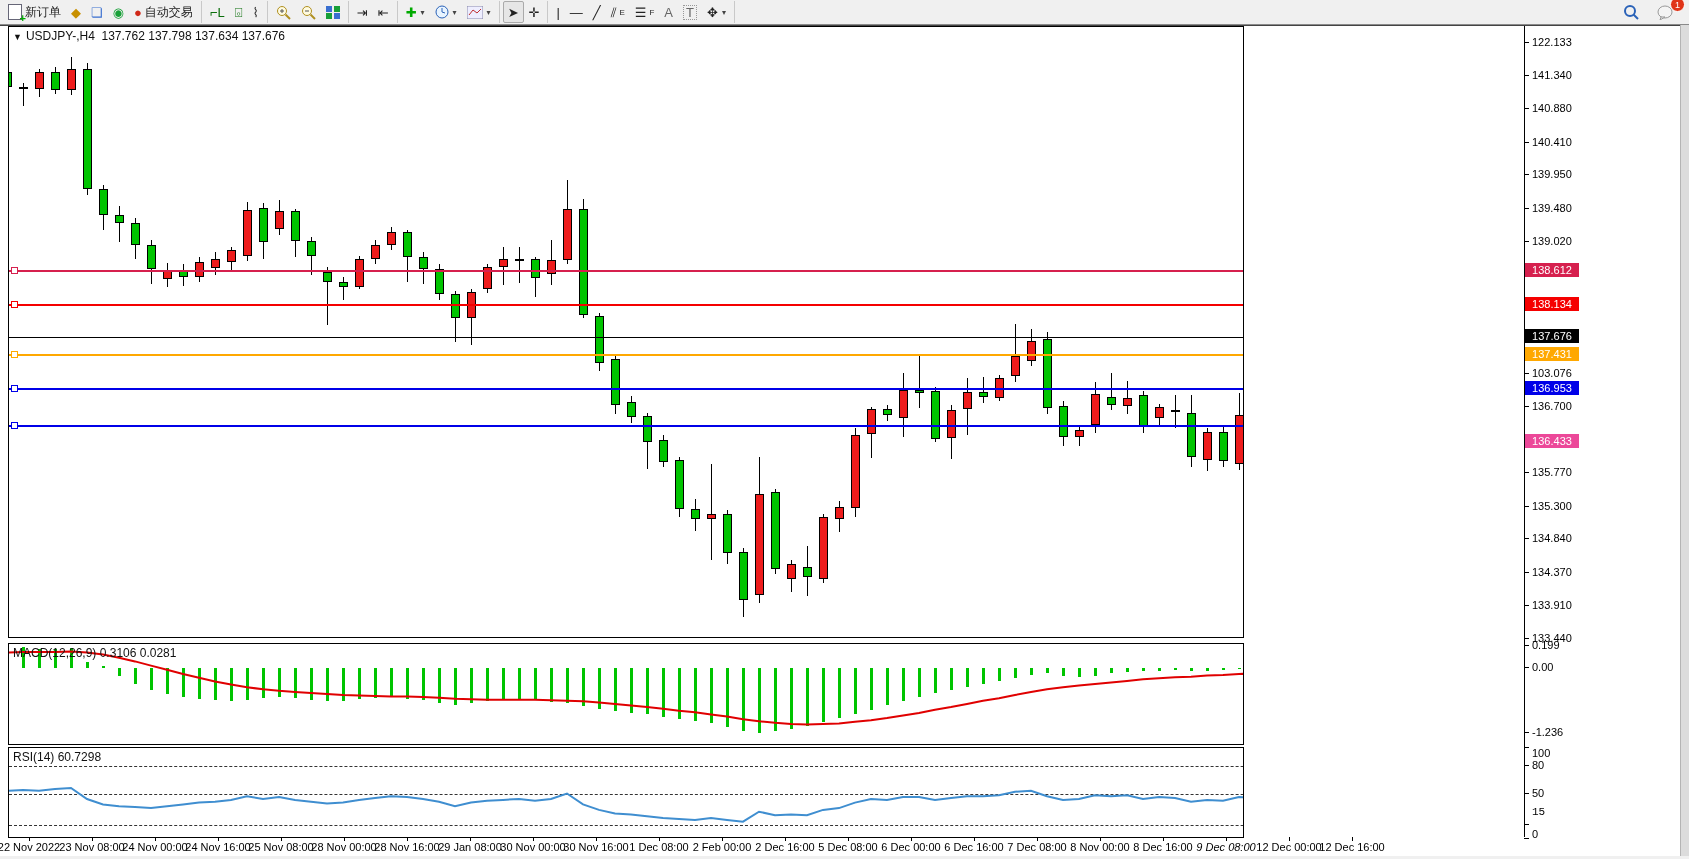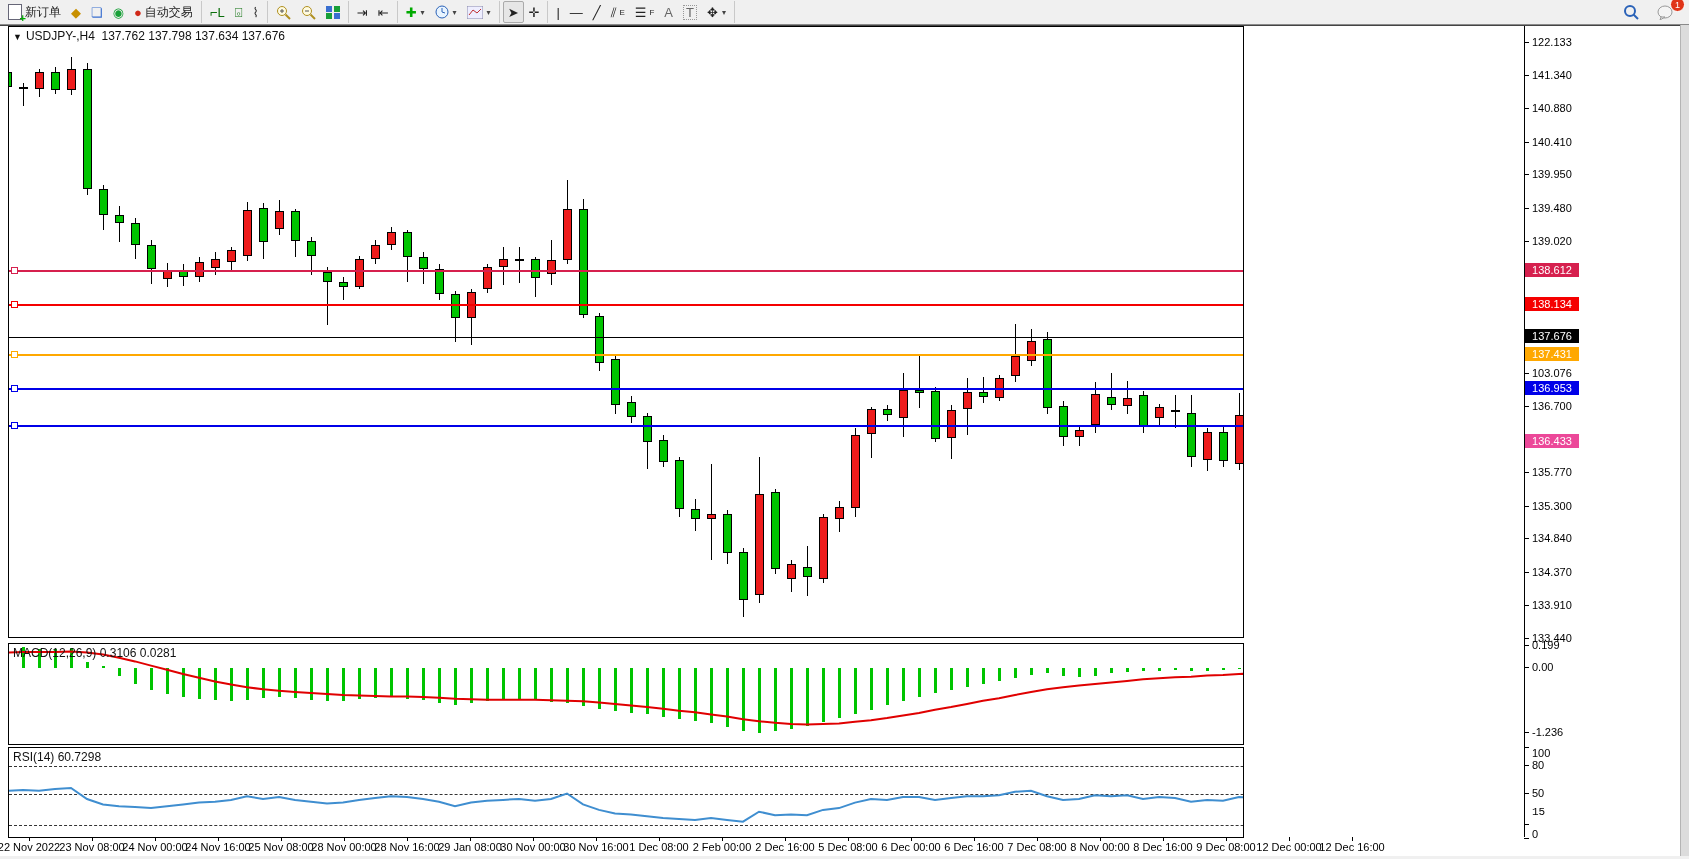--- a/index.html
+++ b/index.html
@@ -578,21 +578,21 @@
         <div class="date-label" style="left: 911px;">6 Dec 00:00</div>
         <div class="date-tick" style="left: 974px;"></div>
         <div class="date-label" style="left: 974px;">6 Dec 16:00</div>
         <div class="date-tick" style="left: 1037px;"></div>
         <div class="date-label" style="left: 1037px;">7 Dec 08:00</div>
         <div class="date-tick" style="left: 1100px;"></div>
         <div class="date-label" style="left: 1100px;">8 Nov 00:00</div>
         <div class="date-tick" style="left: 1163px;"></div>
         <div class="date-label" style="left: 1163px;">8 Dec 16:00</div>
         <div class="date-tick" style="left: 1226px;"></div>
-        <div class="date-label" style="left: 1226px;">9 Dec 08:00</div>
+        <div class="date-label" style="left: 1226px; font-style: italic;">9 Dec 08:00</div>
         <div class="date-tick" style="left: 1289px;"></div>
         <div class="date-label" style="left: 1289px;">12 Dec 00:00</div>
         <div class="date-tick" style="left: 1352px;"></div>
         <div class="date-label" style="left: 1352px;">12 Dec 16:00</div>
       </div>
   </div>
   <div class="gutter"></div>
   <div class="bottom-strip"></div>
 </div>
 

